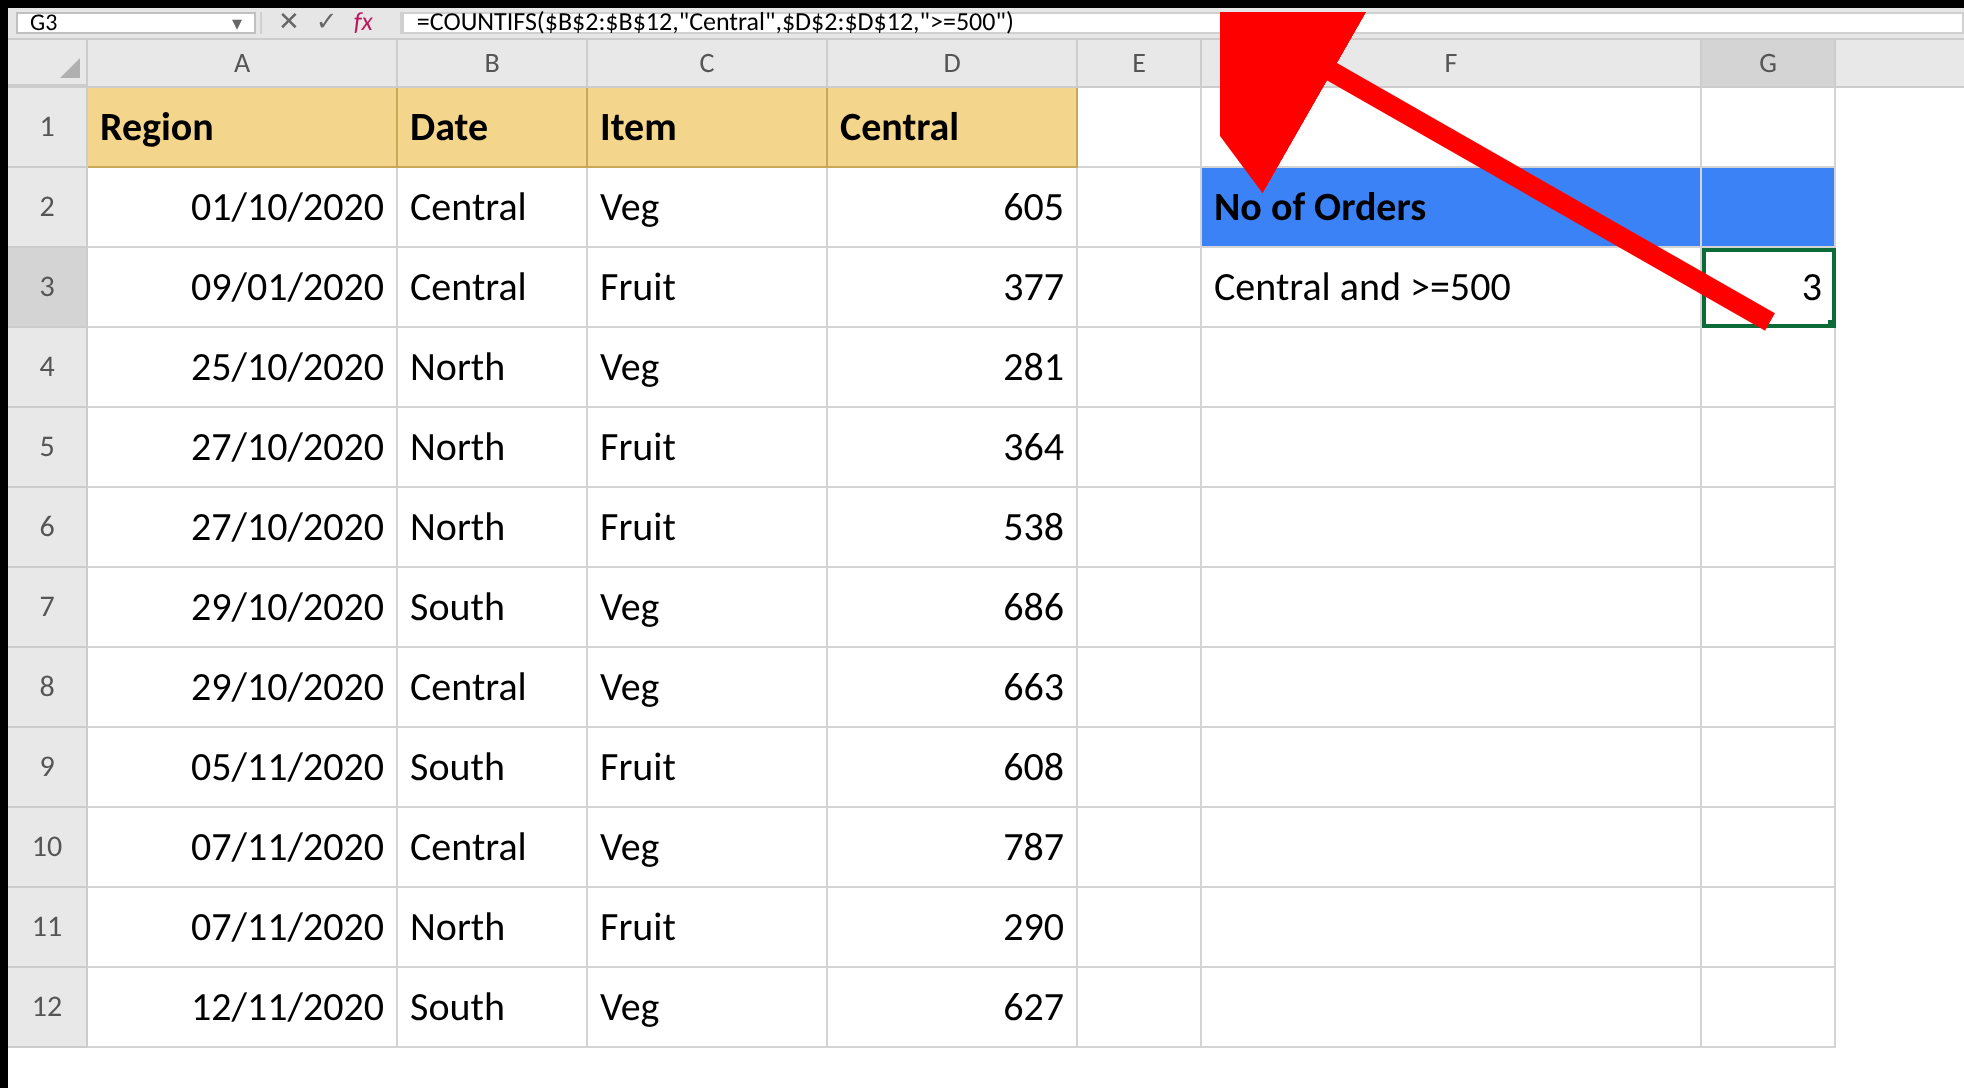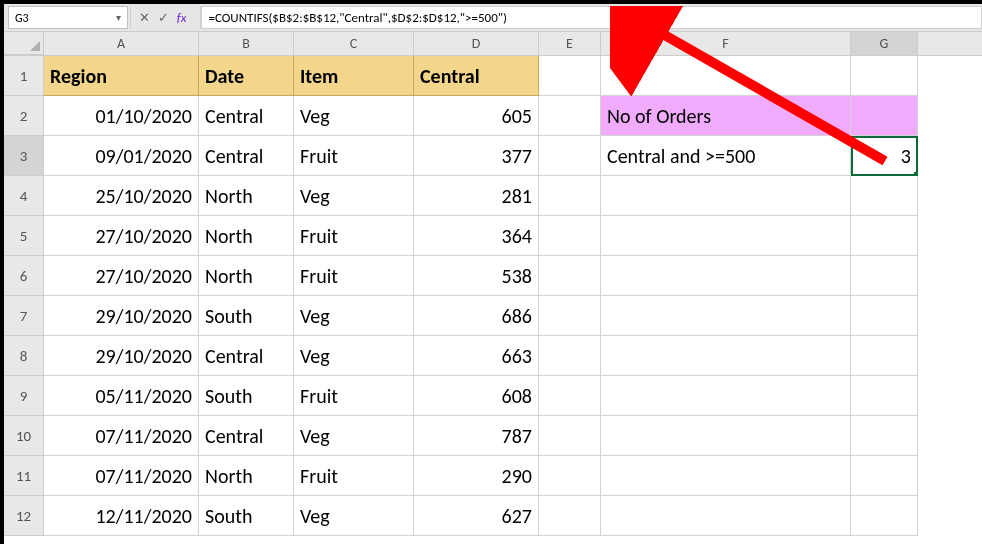--- a/index.html
+++ b/index.html
@@ -10,21 +10,21 @@
     background: #fff;
     color: #000;
     width: 982px; height: 544px;
     overflow: hidden;
     border: 2px solid #000;
   }
   
   .formula-bar {
     display: flex;
     align-items: stretch;
-    height: 28px;
+    height: 16px;
     background: #e6e6e6;
     border-bottom: 1px solid #ccc;
     font-size: 12px;
   }
   .name-box {
     width: 120px;
     background: #fff;
     border: 1px solid #c0c0c0;
     display: flex;
     align-items: center;
@@ -47,21 +47,21 @@
     flex: 1;
     background: #fff;
     border: 1px solid #d0d0d0;
     margin: 2px 0 2px 0;
     display: flex;
     align-items: center;
     padding: 0 6px;
     font-size: 13px;
     color: #000;
   }
-  .fx-label { font-style: italic; color:#6d28d9; margin-right:6px;}
+  .fx-label { font-style: italic; color:#be185d; margin-right:6px;}
   
   .col-headers {
     display: grid;
     grid-template-columns: 40px 155px 95px 120px 125px 62px 250px 67px;
     height: 24px;
     background: #e8e8e8;
     border-bottom: 1px solid #ccc;
   }
   .col-headers div, .row-head {
     border-right: 1px solid #ccc;
@@ -96,22 +96,22 @@
     white-space:nowrap;
   }
   .cell.right { justify-content: flex-end; }
   .cell.header {
     background: #f3d68b;
     font-weight: bold;
     border-right:1px solid #c9a85a;
     border-bottom:1px solid #c9a85a;
   }
   .cell.banner {
-    background: #f0abfc;
-    font-weight: normal;
+    background: #3b82f6;
+    font-weight: bold;
   }
   .selected {
     outline: 2px solid #0d6b37;
     outline-offset: -2px;
     position: relative;
   }
   .selected::after {
     content:"";
     position:absolute;
     right:-3px; bottom:-3px;

